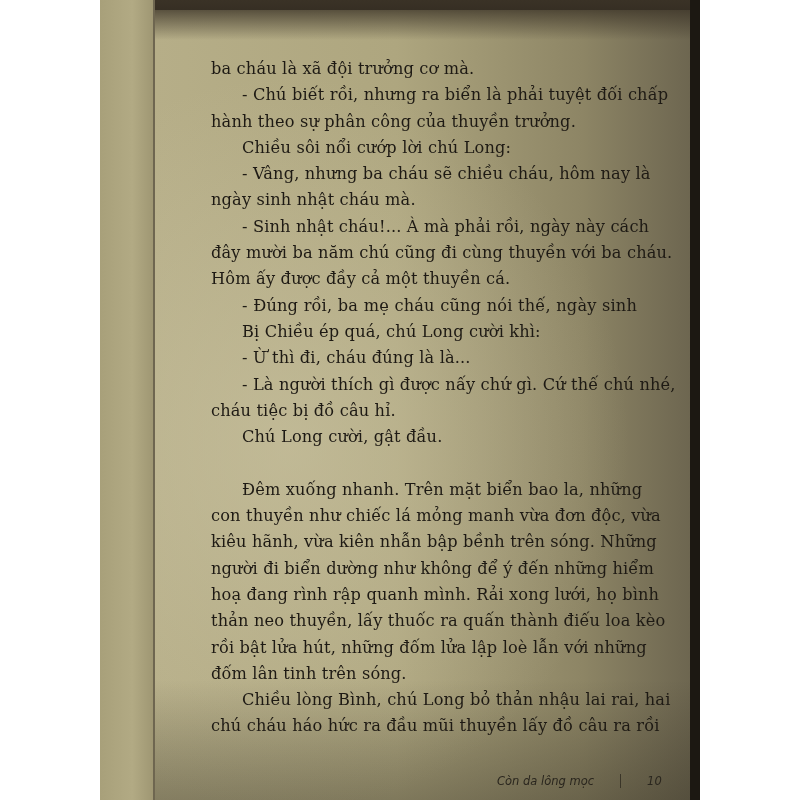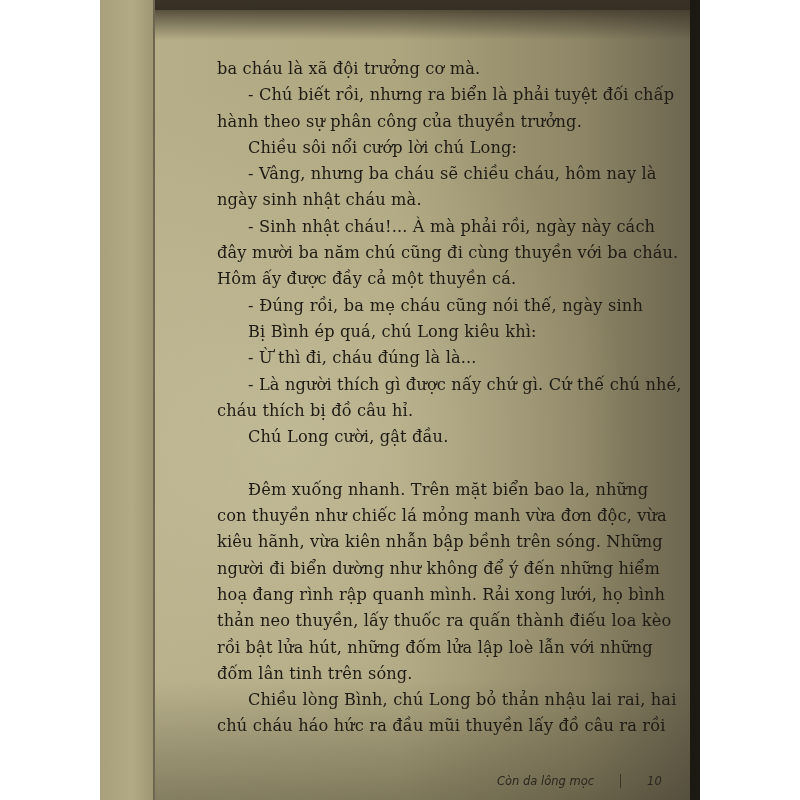--- a/index.html
+++ b/index.html
@@ -28,21 +28,21 @@
   }
   .cover-right {
     position:absolute; left:590px; top:0; width:10px; height:800px;
     background:#1c1812;
   }
   .bottom-shade {
     position:absolute; left:55px; bottom:0; width:535px; height:120px;
     background:linear-gradient(180deg,rgba(0,0,0,0) 0%,rgba(40,36,26,0.35) 100%);
   }
   .text-block {
-    position:absolute; left:217px; top:56px; width:426px;
+    position:absolute; left:211px; top:56px; width:426px;
     font-family:"DejaVu Serif", serif; font-size:16.2px; color:#1e1a14;
     line-height:26.3px; letter-spacing:0.15px;
   }
   .line { white-space:nowrap; height:26.3px; }
   .indent { padding-left:31px; }
   .justify { text-align:justify; text-align-last:justify; }
   .gap { height:26.3px; }
   .footer {
     position:absolute; left:497px; top:774px;
     font-family:"DejaVu Sans", sans-serif; font-style:italic; font-size:11.5px; color:#2a261e;
@@ -66,24 +66,24 @@
   <div class="line">ba cháu là xã đội trưởng cơ mà.</div>
   <div class="line indent justify">- Chú biết rồi, nhưng ra biển là phải tuyệt đối chấp</div>
   <div class="line">hành theo sự phân công của thuyền trưởng.</div>
   <div class="line indent">Chiều sôi nổi cướp lời chú Long:</div>
   <div class="line indent justify">- Vâng, nhưng ba cháu sẽ chiều cháu, hôm nay là</div>
   <div class="line">ngày sinh nhật cháu mà.</div>
   <div class="line indent justify">- Sinh nhật cháu!... À mà phải rồi, ngày này cách</div>
   <div class="line justify">đây mười ba năm chú cũng đi cùng thuyền với ba cháu.</div>
   <div class="line">Hôm ấy được đầy cả một thuyền cá.</div>
   <div class="line indent justify">- Đúng rồi, ba mẹ cháu cũng nói thế, ngày sinh</div>
-  <div class="line indent">Bị Bình ép quá, chú Long kiêu khì:</div>
+  <div class="line indent">Bị Chiều ép quá, chú Long cười khì:</div>
   <div class="line indent">- Ừ thì đi, cháu đúng là là...</div>
   <div class="line indent justify">- Là người thích gì được nấy chứ gì. Cứ thế chú nhé,</div>
-  <div class="line">cháu thích bị đồ câu hỉ.</div>
+  <div class="line">cháu tiệc bị đồ câu hỉ.</div>
   <div class="line indent">Chú Long cười, gật đầu.</div>
   <div class="gap"></div>
   <div class="line indent justify">Đêm xuống nhanh. Trên mặt biển bao la, những</div>
   <div class="line justify">con thuyền như chiếc lá mỏng manh vừa đơn độc, vừa</div>
   <div class="line justify">kiêu hãnh, vừa kiên nhẫn bập bềnh trên sóng. Những</div>
   <div class="line justify">người đi biển dường như không để ý đến những hiểm</div>
   <div class="line justify">hoạ đang rình rập quanh mình. Rải xong lưới, họ bình</div>
   <div class="line justify">thản neo thuyền, lấy thuốc ra quấn thành điếu loa kèo</div>
   <div class="line justify">rồi bật lửa hút, những đốm lửa lập loè lẫn với những</div>
   <div class="line">đốm lân tinh trên sóng.</div>

